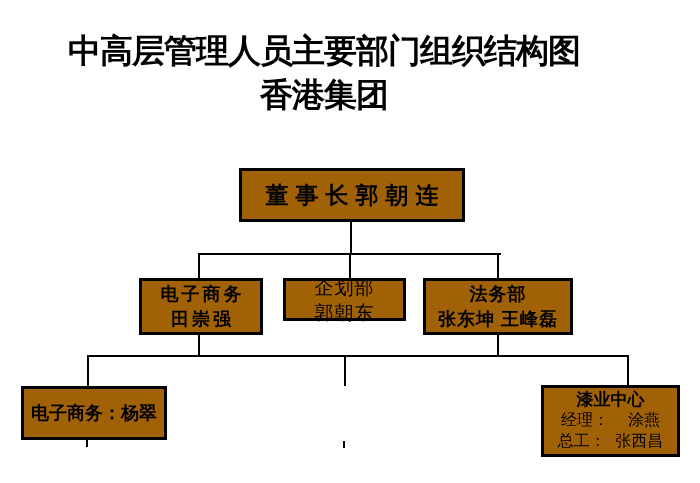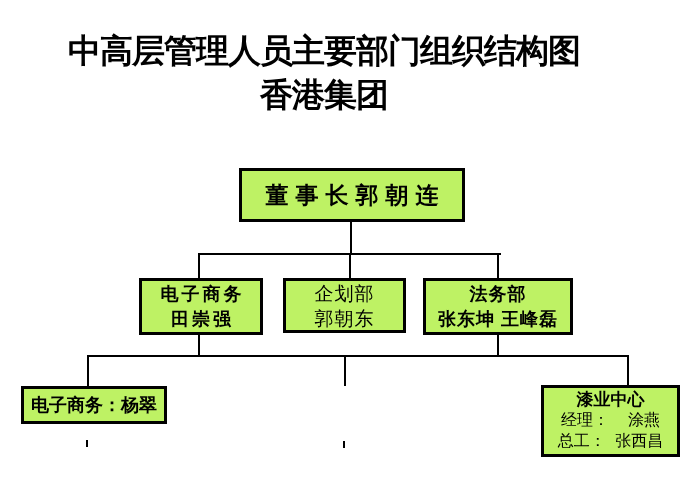--- a/index.html
+++ b/index.html
@@ -10,34 +10,34 @@
   }
   
   .title {
     position:absolute; top:29px; left:0; width:648px;
     text-align:center; font-weight:bold; font-size:33px;
     line-height:44px; letter-spacing:-1px;
   }
   
   .node {
     position:absolute; box-sizing:border-box;
-    border:3px solid #000000; background:#bef264;
+    border:3px solid #000000; background:#a16207;
     display:flex; flex-direction:column; justify-content:center; align-items:center;
     text-align:center; white-space:pre;
   }
   .node span { display:block; }
   .n-chairman  { left:239px; top:168px; width:226px; height:54px;
                  font-size:23px; font-weight:bold; letter-spacing:7px; text-indent:7px; }
   .n-assistant { left:139px; top:278px; width:124px; height:57px;
                  font-size:18px; font-weight:bold; letter-spacing:3px; text-indent:3px; line-height:25px; }
-  .n-planning  { left:283px; top:278px; width:123px; height:55px;
+  .n-planning  { left:283px; top:278px; width:123px; height:43px;
                  font-size:19px; letter-spacing:1px; line-height:25px;text-align:right; }
   .n-legal     { left:423px; top:278px; width:150px; height:57px;
                  font-size:18px; font-weight:bold; letter-spacing:1px; line-height:25px;align-items:center; }
-  .n-ecommerce { left:21px;  top:386px; width:146px; height:38px;
+  .n-ecommerce { left:21px;  top:386px; width:146px; height:54px;
                  font-size:18px; font-weight:bold; }
   .n-hr        { left:273px; top:386px; width:150px; height:55px;
                  font-size:18px; letter-spacing:1px; }
   .n-paint     { left:541px; top:385px; width:139px; height:72px;
                  font-size:16px; line-height:21px;font-family:Liberation Mono, monospace; }
   .n-paint .b1 { font-weight:bold; font-size:17px; }
   
   .line { position:absolute; background:#000000; }
   .ln-root-drop   { left:350px; top:221px; width:2px;  height:34px; }
   .ln-rail1       { left:198px; top:253px; width:303px; height:2px; }

